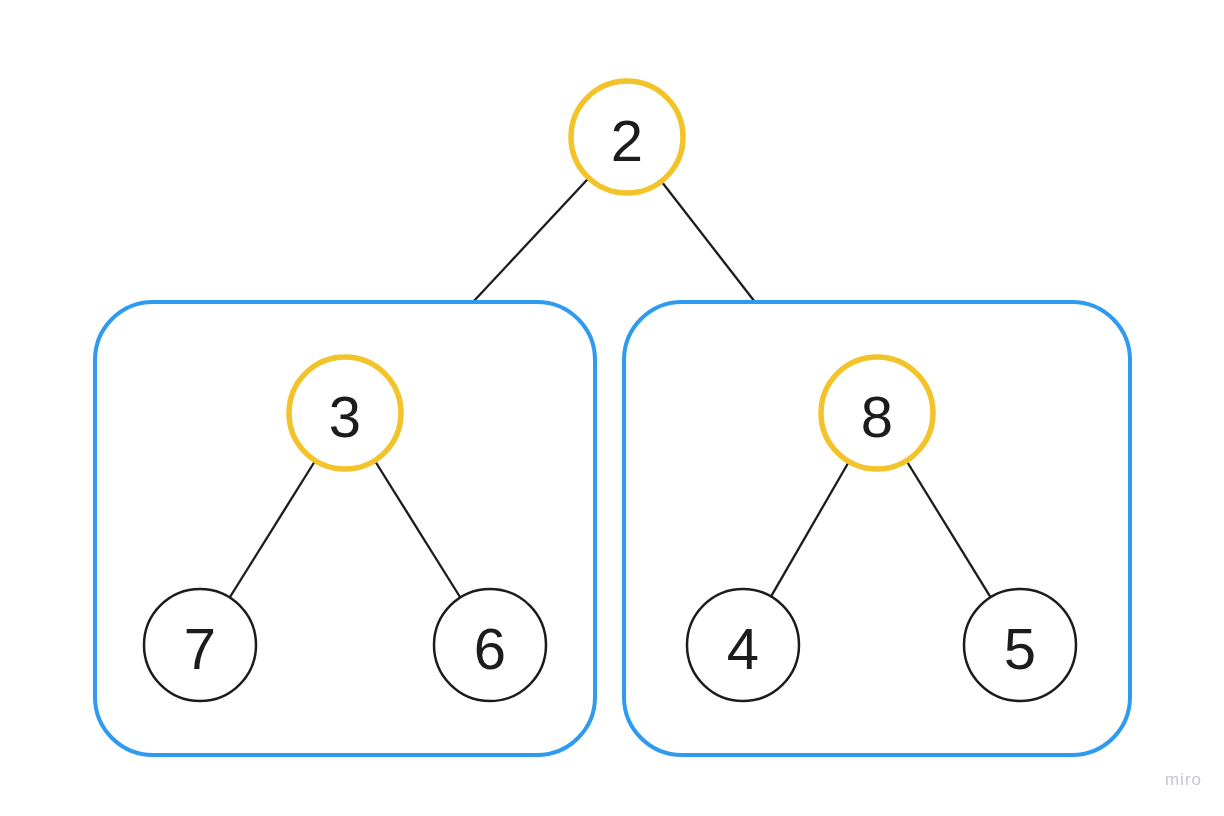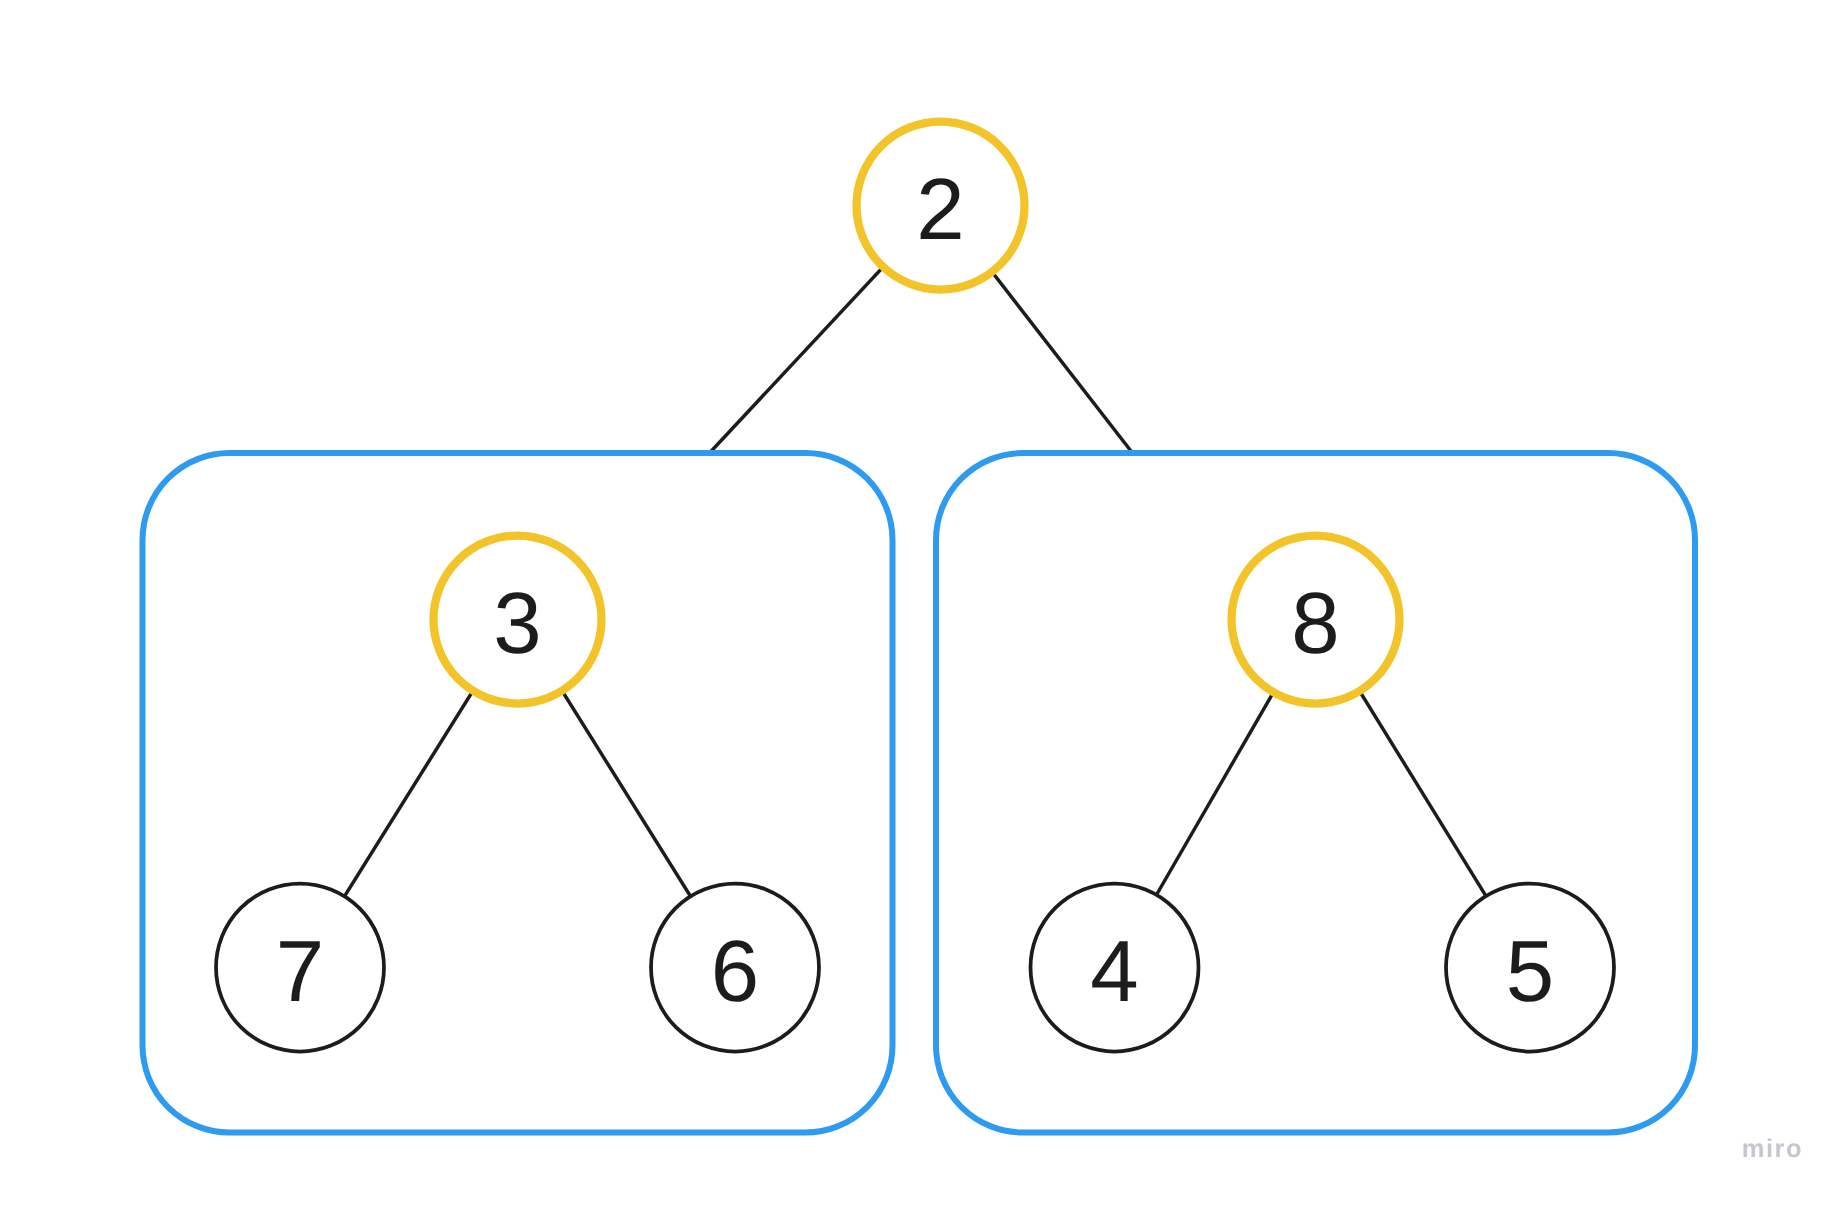--- a/index.html
+++ b/index.html
@@ -54,23 +54,23 @@
   .node-label {
     font-family: "Liberation Sans", sans-serif;
     font-size: 58px;
     fill: var(--text-dark);
     text-anchor: middle;
     dominant-baseline: central;
   }
   .watermark {
     position: absolute;
     right: 22px;
-    bottom: 40px;
+    bottom: 26px;
     font-size: 17px;
-    font-weight: 700;
+    font-weight: 400;
     letter-spacing: 1px;
     color: var(--watermark-gray);
     user-select: none;
   }
 </style>
 </head>
 <body>
 
 <div class="board">
 

